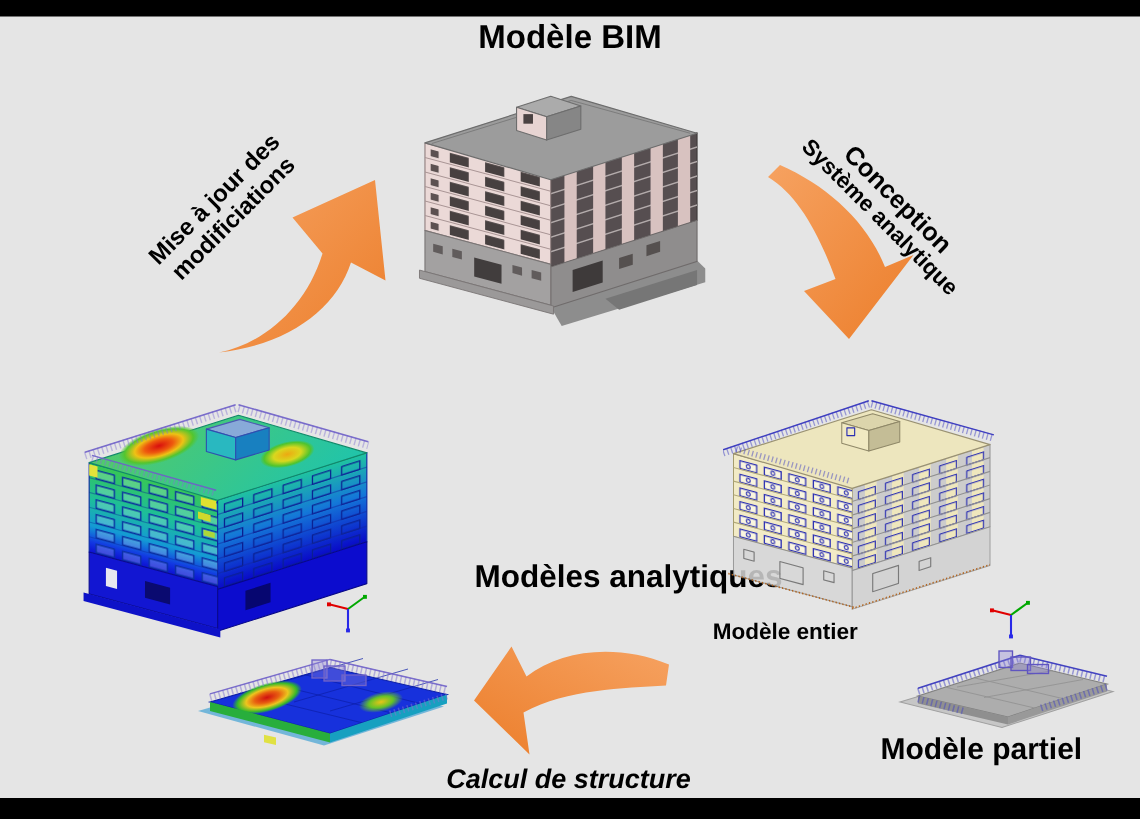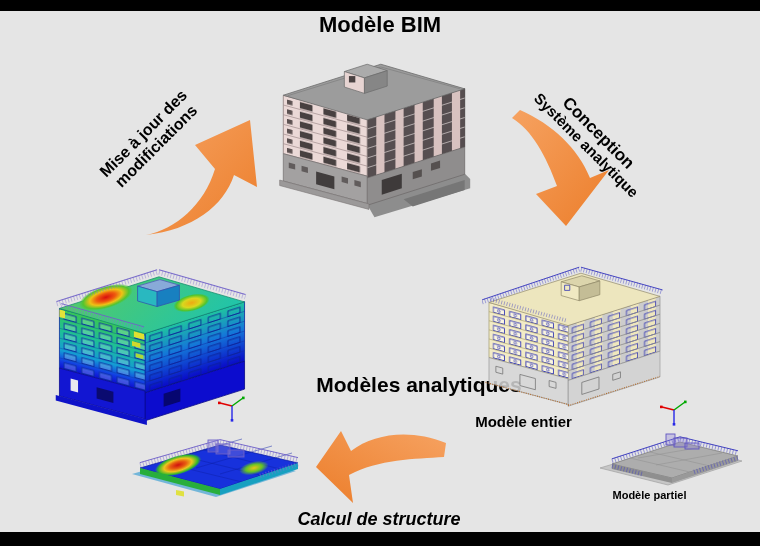--- a/index.html
+++ b/index.html
@@ -8,21 +8,21 @@
     font-family:"Liberation Sans",sans-serif;color:var(--text,#000);
   }
   .bar{position:absolute;left:0;width:760px;background:var(--frame-bar,#000);}
   .bar.top{top:0;height:11px;}
   .bar.bottom{top:532px;height:14px;}
   .lbl{position:absolute;font-weight:700;color:var(--text,#000);text-align:center;white-space:nowrap;}
   .title{top:12px;left:0;width:760px;font-size:22px;}
   .center-lbl{top:373px;left:246px;width:260px;font-size:21px;margin-left:43px;}
   .calc-lbl{top:509px;left:274px;width:210px;font-size:18px;font-style:italic;}
   .full-lbl{top:413px;left:461px;width:125px;font-size:15px;}
-  .part-lbl{top:489px;left:587px;width:125px;font-size:11px;}
+  .part-lbl{top:489px;left:587px;width:125px;font-size:20px;}
   .rot{position:absolute;font-weight:700;text-align:center;line-height:1.12;}
   .rot .l1{display:block;font-size:16px;}
   .rot .l2{display:block;font-size:16px;}
   .rot.design .l1{font-size:17px;}
   .rot.design .l2{font-size:15px;}
   .update-lbl{left:70px;top:122px;width:160px;transform:rotate(-45deg);}
   .design-lbl{left:505px;top:121px;width:175px;transform:rotate(45deg);}
   .abs{position:absolute;}
 </style>
 </head>

